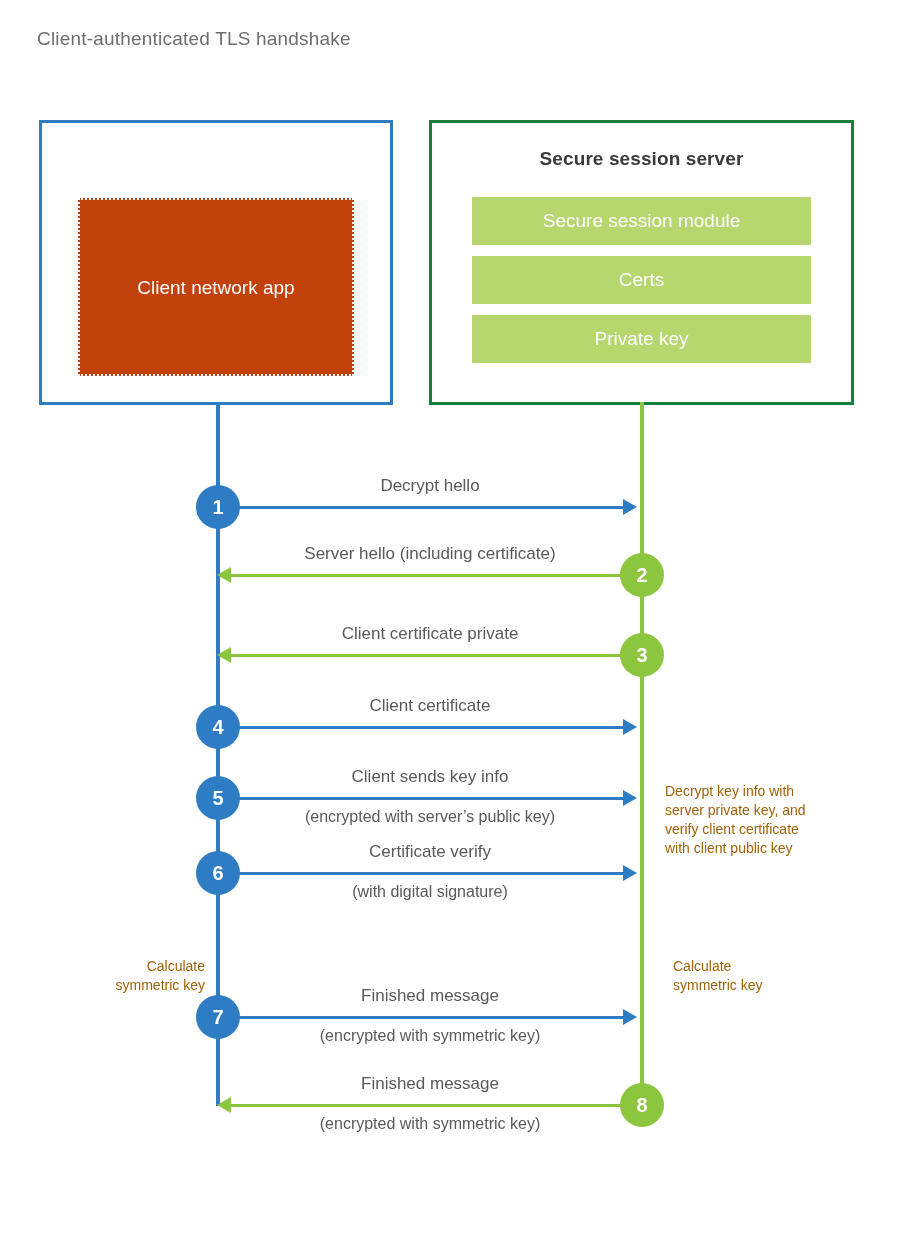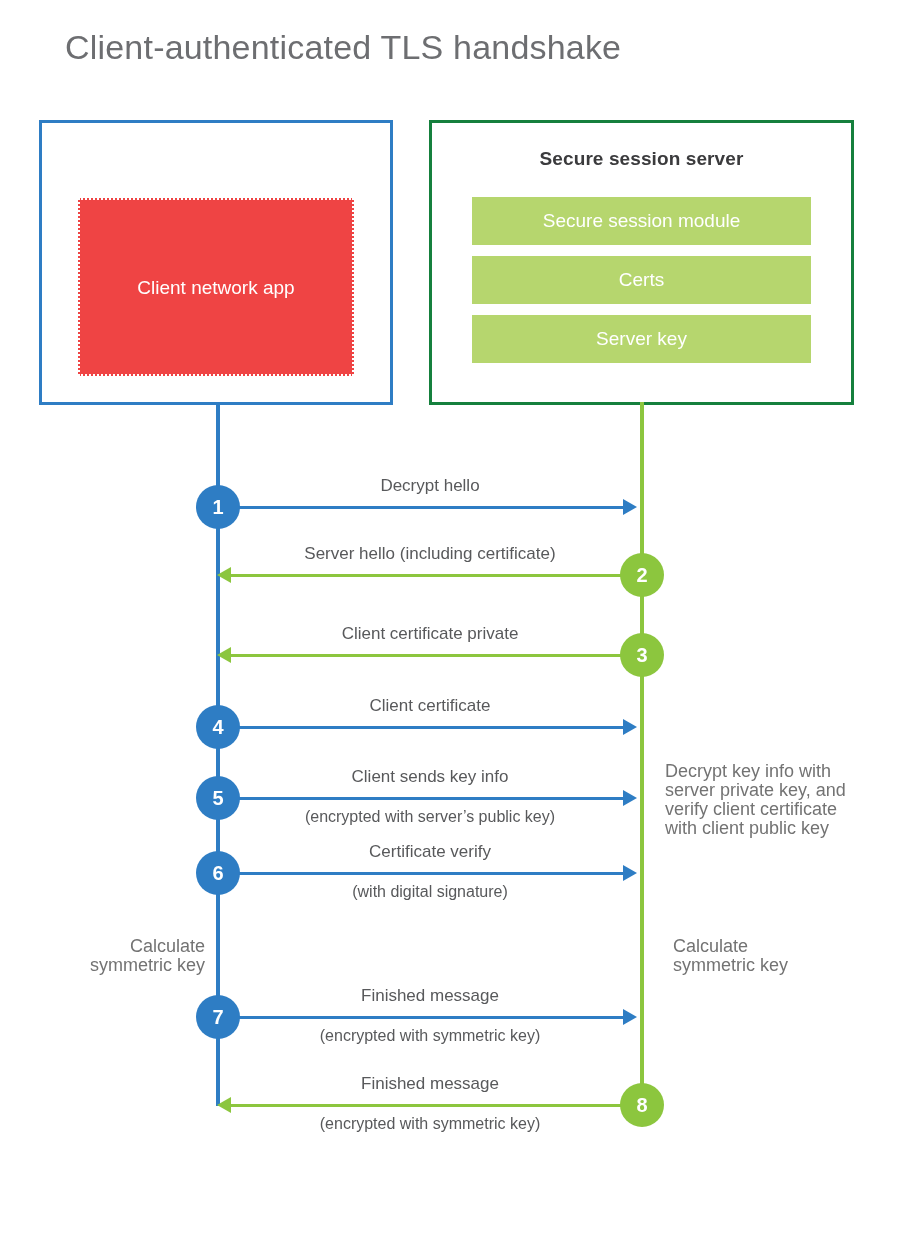--- a/index.html
+++ b/index.html
@@ -15,26 +15,25 @@
     font-family: "Liberation Sans", sans-serif;
     color: #58595b;
     overflow: hidden;
   }
 
   
   #page-title {
     position: absolute;
     left: 37px;
     top: 28px;
-    font-size: 34px;
+    font-size: 19px;
     font-weight: 400;
     color: #6d6e71;
     letter-spacing: 0.2px;
     white-space: nowrap;
-    margin-left: 28px;
   }
 
   
   .party-box {
     position: absolute;
     background: #ffffff;
   }
   #client-box {
     left: 39px;
     top: 120px;
@@ -58,21 +57,21 @@
     letter-spacing: 0.1px;
   }
 
   
   #client-app-block {
     position: absolute;
     left: 36px;
     top: 75px;
     width: 276px;
     height: 178px;
-    background: #ef4444;
+    background: #c2410c;
     border: 2px dotted #ffffff;
     display: flex;
     align-items: center;
     justify-content: center;
   }
   #client-app-block .app-label {
     color: #ffffff;
     font-size: 19px;
     line-height: 27px;
     text-align: center;
@@ -176,23 +175,24 @@
     color: #ffffff;
     font-size: 20px;
     font-weight: bold;
   }
   .step-circle.blue { background: #2e7dc4; }
   .step-circle.green { background: #8cc63e; }
 
   
   .side-note {
     position: absolute;
-    font-size: 18px;
+    font-size: 14px;
     line-height: 19px;
-    color: #737373;
+    color: #a16207;
+    margin-top: 20px;
   }
   #note-decrypt {
     left: 665px;
     top: 762px;
     width: 185px;
     text-align: left;
   }
   #note-client-calc {
     left: 60px;
     top: 937px;
@@ -216,21 +216,21 @@
   <div id="client-app-block">
     <div class="app-label">Client network app</div>
   </div>
 </div>
 
 <div class="party-box" id="server-box">
   <div class="party-title">Secure session server</div>
   <div class="server-bars">
     <div class="server-bar">Secure session module</div>
     <div class="server-bar">Certs</div>
-    <div class="server-bar">Server key</div>
+    <div class="server-bar">Private key</div>
   </div>
 </div>
 
 <div class="lifeline" id="client-lifeline"></div>
 <div class="lifeline" id="server-lifeline"></div>
 
 <div class="message" style="top:507px">
   <div class="msg-line blue" style="left:220px; width:403px"></div>
   <div class="arrowhead right blue" style="left:623px"></div>
   <div class="msg-label" style="left:220px; width:420px">Decrypt hello</div>

